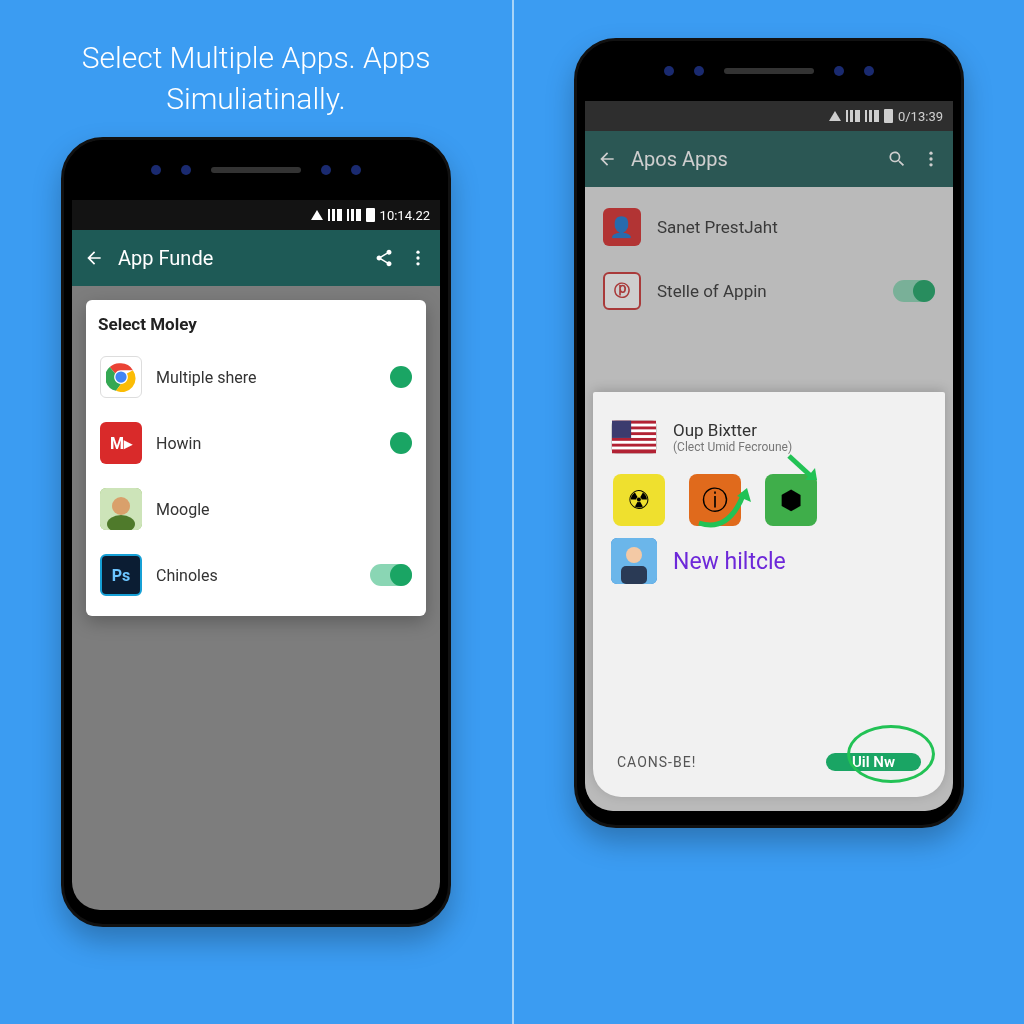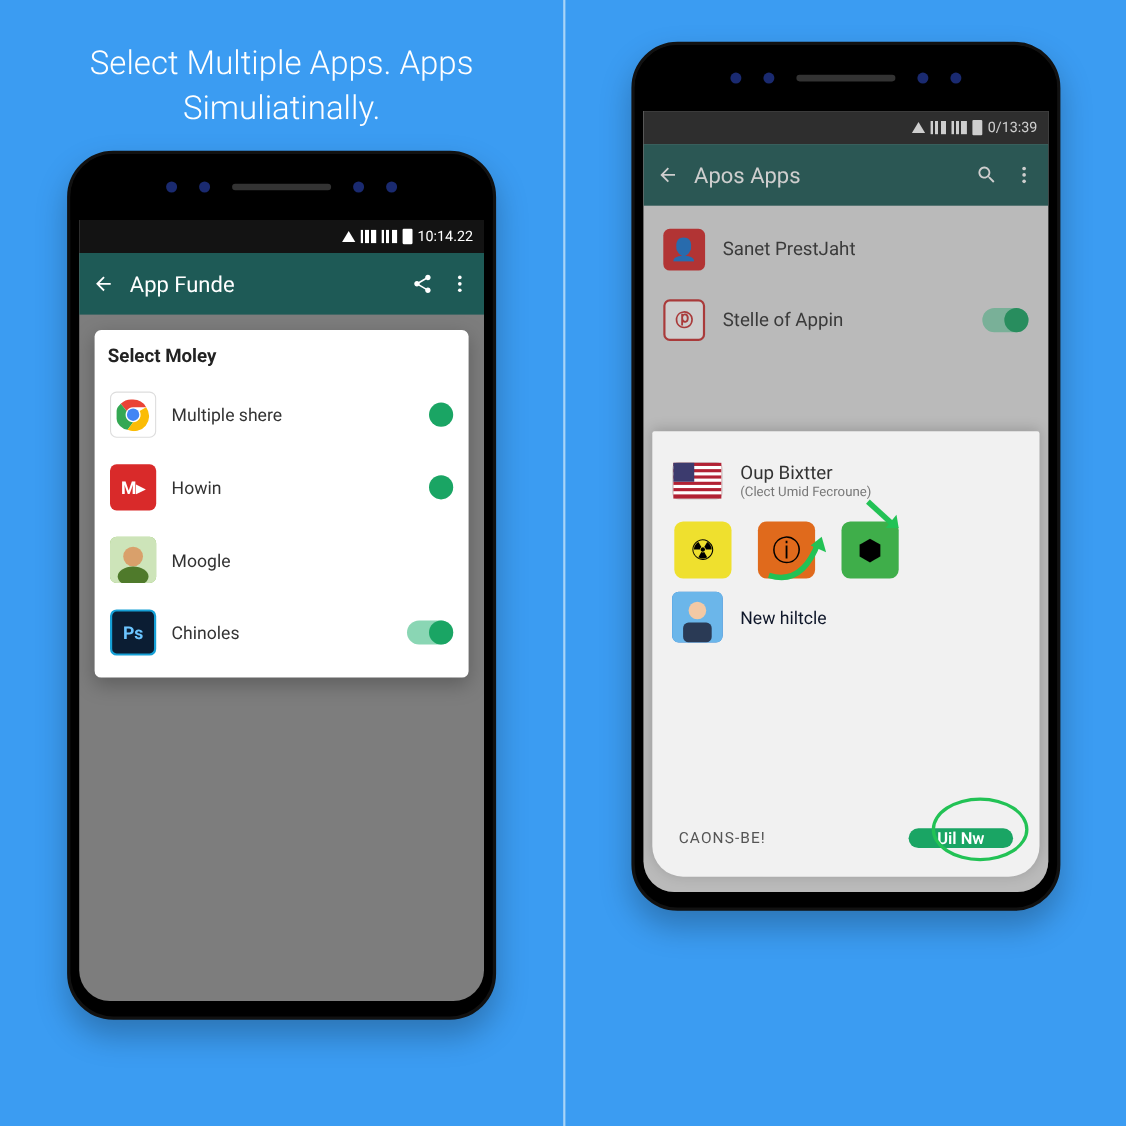--- a/index.html
+++ b/index.html
@@ -325,21 +325,21 @@
         </div>
 
         <div class="modal-row">
           <span class="icon-tile ic-avatar" style="width:46px;height:46px">
             <svg width="46" height="46" viewBox="0 0 46 46">
                 <rect width="46" height="46" rx="6" fill="#6bb6ea"></rect>
                 <circle cx="23" cy="17" r="8" fill="#f3c9a5"></circle>
                 <rect x="10" y="28" width="26" height="18" rx="5" fill="#2a3a55"></rect>
               </svg>
           </span>
-          <span style="font-size:16px;color:#0f172a">New hiltcle</span>
+          <span style="font-size:23px;color:#6d28d9">New hiltcle</span>
         </div>
 
         <div class="modal-actions">
           <span class="cancel">CAONS-BE!</span>
           <span class="pill">Uil Nw</span>
         </div>
 
         <span class="scribble" style="width:88px;height:58px;right:10px;bottom:14px;"></span>
         <svg style="position:absolute;left:96px;top:86px;pointer-events:none" width="80" height="60">
             <path d="M10 45 Q 40 55 55 15" stroke="#22c255" stroke-width="5" fill="none"></path>

